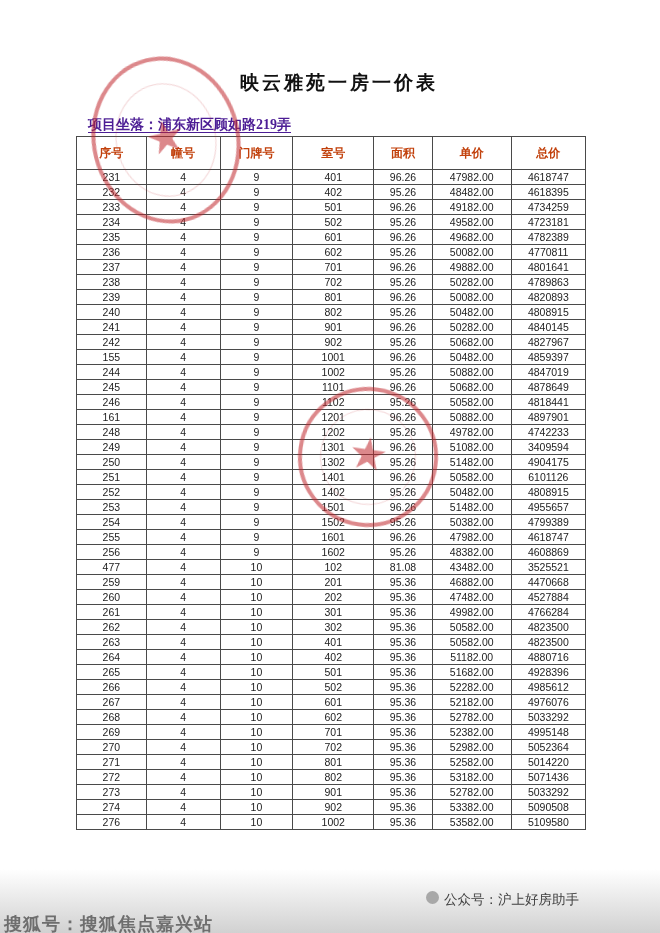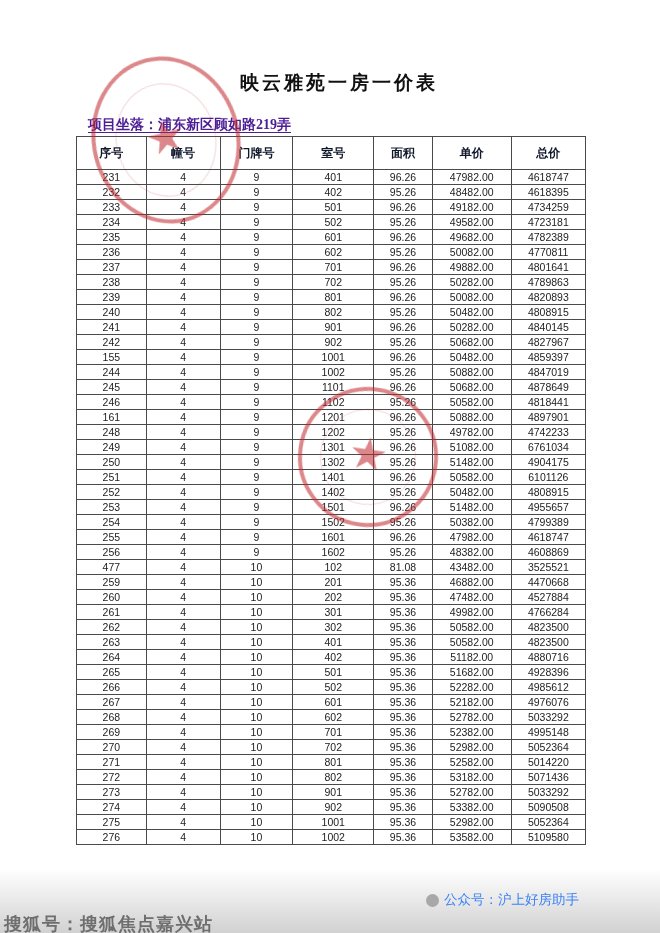--- a/index.html
+++ b/index.html
@@ -21,21 +21,21 @@
     font-size:14px; font-weight:bold; color:#4c1d95;
     text-decoration:underline; text-underline-offset:3px;
     font-family:"Liberation Serif","DejaVu Serif",serif;
   }
   table.price {
     position:absolute; left:76px; top:136px; width:510px;
     border-collapse:collapse; table-layout:fixed;
   }
   .price th {
     border:1px solid #4a4a4a; font-size:12px; font-weight:bold;
-    height:33px; text-align:center; color:#0f172a;
+    height:33px; text-align:center; color:#c2410c;
   }
   .price td {
     border:1px solid #4a4a4a; font-size:10.5px; height:14px;
     line-height:14px; text-align:center; color:#222; padding:0;
     font-family:"Liberation Sans","DejaVu Sans",sans-serif;
   }
   col.c1{width:13.7%} col.c2{width:14.5%} col.c3{width:14.3%}
   col.c4{width:15.9%} col.c5{width:11.5%} col.c6{width:15.5%} col.c7{width:14.6%}
 
   
@@ -49,21 +49,21 @@
   .stamp1 { left:92px; top:56px; width:148px; height:168px; transform:rotate(-14deg); }
   .stamp2 { left:298px; top:387px; width:140px; height:140px; transform:rotate(8deg); }
 
   
   .footer-band {
     position:absolute; left:0; bottom:0; width:100%; height:64px;
     background:linear-gradient(180deg, rgba(255,255,255,0) 0%, rgba(140,140,140,0.40) 100%);
   }
   .wm-wechat {
     position:absolute; bottom:24px; left:426px;
-    font-size:13.5px; color:#3b82f6; display:flex; align-items:center; gap:5px;
+    font-size:13.5px; color:#404040; display:flex; gap:5px;
   }
   .wm-wechat .dot { width:13px; height:13px; border-radius:50%; background:#a8a8a8; display:inline-block; }
   .wm-sohu {
     position:absolute; bottom:-3px; left:4px;
     font-size:18px; font-weight:bold; color:#6e6e6e; letter-spacing:1px;
   }
 </style>
 </head>
 <body>
 
@@ -257,21 +257,21 @@
           <td>49782.00</td>
           <td>4742233</td>
         </tr>
         <tr>
           <td>249</td>
           <td>4</td>
           <td>9</td>
           <td>1301</td>
           <td>96.26</td>
           <td>51082.00</td>
-          <td>6761034</td>
+          <td>3409594</td>
         </tr>
         <tr>
           <td>250</td>
           <td>4</td>
           <td>9</td>
           <td>1302</td>
           <td>95.26</td>
           <td>51482.00</td>
           <td>4904175</td>
         </tr>
@@ -474,29 +474,20 @@
           <td>5033292</td>
         </tr>
         <tr>
           <td>274</td>
           <td>4</td>
           <td>10</td>
           <td>902</td>
           <td>95.36</td>
           <td>53382.00</td>
           <td>5090508</td>
-        </tr>
-        <tr>
-          <td>275</td>
-          <td>4</td>
-          <td>10</td>
-          <td>1001</td>
-          <td>95.36</td>
-          <td>52982.00</td>
-          <td>5052364</td>
         </tr>
         <tr>
           <td>276</td>
           <td>4</td>
           <td>10</td>
           <td>1002</td>
           <td>95.36</td>
           <td>53582.00</td>
           <td>5109580</td>
         </tr>

